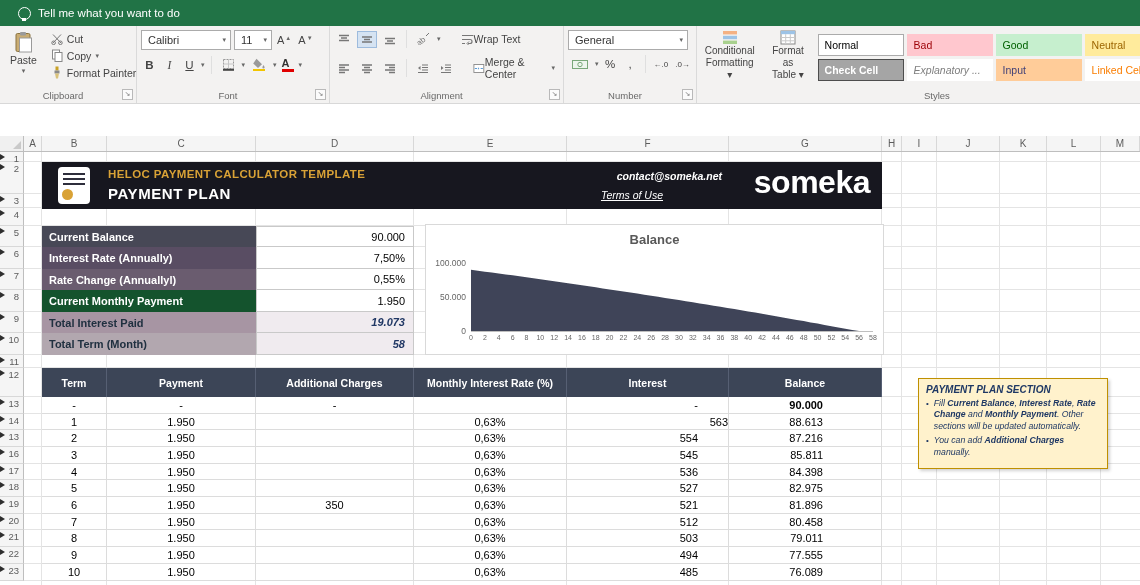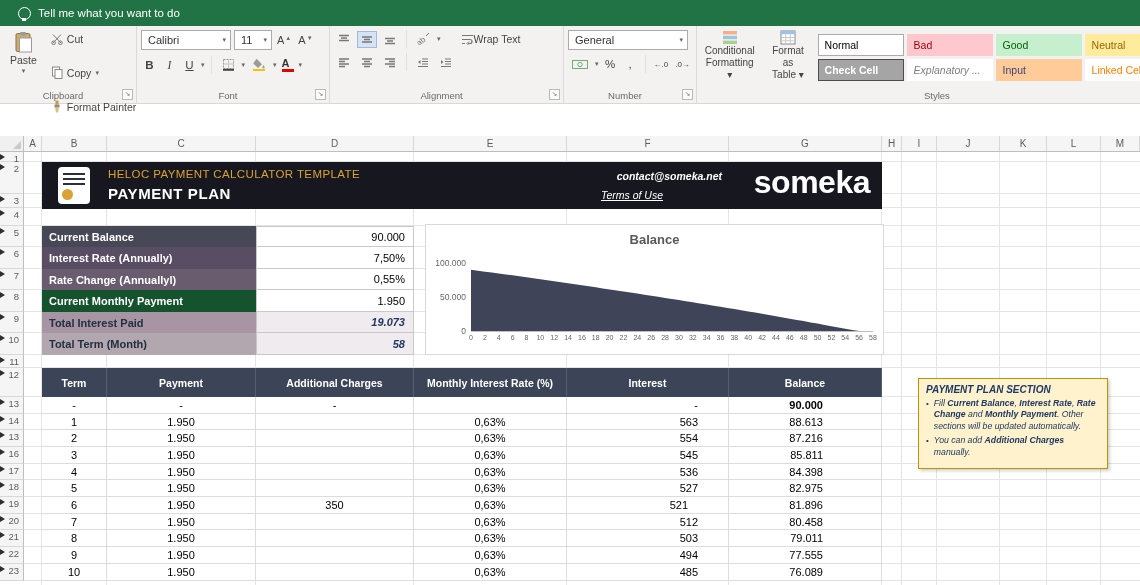--- a/index.html
+++ b/index.html
@@ -18,21 +18,21 @@
 
   
   .ribbon{position:absolute;left:0;top:26px;width:100%;height:78px;background:#F3F2F1;
           border-bottom:1px solid #D8D8D8;display:flex;box-sizing:border-box;}
   .rgroup{position:relative;box-sizing:border-box;border-right:1px solid #DADADA;padding:3px 4px 14px;flex-shrink:0;}
   .glabel{position:absolute;left:0;right:10px;bottom:2px;text-align:center;font-size:9.5px;color:#696969;}
   .launcher{position:absolute;right:3px;bottom:3px;width:9px;height:9px;font-size:7px;line-height:8px;text-align:center;
             color:#777;border:1px solid #B9B9B9;background:#FBFBFB;}
   .clip{display:flex;gap:8px;}
   .bigbtn{display:flex;flex-direction:column;align-items:center;gap:1px;padding:2px 6px;font-size:10.5px;color:#444;text-align:center;}
-  .clipcol{display:flex;flex-direction:column;gap:21px;margin-top:4px;}
+  .clipcol{display:flex;flex-direction:column;gap:4px;margin-top:4px;}
   .sbtn{display:flex;align-items:center;gap:4px;font-size:10.5px;color:#444;white-space:nowrap;}
   .arw{font-size:7px;color:#666;}
   .frow{display:flex;align-items:center;gap:3px;margin:1px 0 5px;}
   .combo{background:#fff;border:1px solid #ABABAB;height:20px;display:flex;align-items:center;
          font-size:11px;color:#333;padding:0 4px 0 6px;box-sizing:border-box;}
   .combo .arw{margin-left:auto;padding-left:5px;}
   .w88{width:90px;} .w36{width:38px;} .w120{width:120px;}
   .fbtn{min-width:13px;text-align:center;font-size:11.5px;color:#444;padding:1px 2px;}
   .bB{font-weight:bold;} .bI{font-style:italic;font-family:"Liberation Serif",serif;} .bU{text-decoration:underline;}
   .grpdiv{width:1px;height:18px;background:#DFDFDF;margin:0 3px;}
@@ -73,21 +73,21 @@
   .tri{position:absolute;left:0;top:2px;width:0;height:0;border-top:3.5px solid transparent;border-bottom:3.5px solid transparent;border-left:5px solid #2E2E2E;}
   .vline{position:absolute;top:16px;bottom:0;width:1px;background:#E4E4E4;}
   .hline{position:absolute;left:24px;right:0;height:1px;background:#E4E4E4;}
 
   
   .banner{position:absolute;left:42px;top:26px;width:840px;height:47px;background:#17171F;color:#fff;}
   .bicon{position:absolute;left:16px;top:5px;width:32px;height:37px;background:#fff;border-radius:4px;}
   .bicon:before{content:"";position:absolute;left:5px;right:5px;top:6px;height:15px;
                 background:repeating-linear-gradient(#2E2E3C 0 2px,transparent 2px 5px);}
   .bicon:after{content:"";position:absolute;left:4px;bottom:4px;width:11px;height:11px;border-radius:50%;background:#D9A236;}
-  .btitle{position:absolute;left:66px;top:6px;font-size:11.5px;font-weight:normal;color:#D9A236;letter-spacing:.4px;}
+  .btitle{position:absolute;left:66px;top:6px;font-size:11.5px;font-weight:bold;color:#D9A236;letter-spacing:.4px;}
   .bsub{position:absolute;left:66px;top:23px;font-size:15px;font-weight:bold;letter-spacing:.6px;}
   .bcontact{position:absolute;left:500px;top:8px;width:180px;text-align:right;font-size:10.5px;font-style:italic;font-weight:bold;}
   .bterms{position:absolute;left:500px;top:27px;width:180px;text-align:center;font-size:10.5px;font-style:italic;text-decoration:underline;}
   .blogo{position:absolute;right:12px;top:2px;font-size:32px;font-weight:bold;letter-spacing:-0.5px;}
 
   
   .ilabel{position:absolute;left:42px;width:214px;display:flex;align-items:center;padding-left:7px;box-sizing:border-box;
           font-size:11px;font-weight:bold;color:#fff;}
   .ivalue{position:absolute;left:256px;width:158px;display:flex;align-items:center;justify-content:flex-end;padding-right:8px;
           box-sizing:border-box;font-size:11px;color:#000;background:#fff;border:1px solid #C9C9C9;border-top:none;}
@@ -280,20 +280,29 @@
               <path d="M3.5 3 L1 5 L3.5 7 Z" fill="#777"></path>
             </svg>
           </span>
         <span class="abtn">
             <svg width="12" height="11" viewBox="0 0 12 11">
               <path d="M5 2 H11 M5 4.5 H11 M5 7 H11 M1 9.5 H11" stroke="#777" stroke-width="1.2"></path>
               <path d="M1 3 L3.5 5 L1 7 Z" fill="#777"></path>
             </svg>
           </span>
         <span style="width:8px"></span>
+        <span class="abtn">
+          <svg width="13" height="11" viewBox="0 0 13 11">
+              <rect x="1" y="1" width="11" height="9" fill="#fff" stroke="#888"></rect>
+              <path d="M2 5.5 h2.5 M11 5.5 h-2.5" stroke="#5B9BD5" stroke-width="1.2"></path>
+              <path d="M5.5 4 L7 5.5 L5.5 7 Z" fill="#5B9BD5"></path>
+            </svg>
+          <span class="albl">Merge &amp; Center</span>
+          <span class="arw">▾</span>
+        </span>
       </div>
       <div class="glabel">Alignment</div>
       <span class="launcher">↘</span>
     </div>
 
     <div class="rgroup" style="width:133px">
       <div class="frow">
         <div class="combo w120">
           <span>General</span>
           <span class="arw">▾</span>
@@ -590,21 +599,21 @@
         <div class="ptd" style="left: 42px; width: 65px; top: 261px; height: 17px; justify-content: center;">-</div>
         <div class="ptd" style="left: 107px; width: 149px; top: 261px; height: 17px; justify-content: center;">-</div>
         <div class="ptd" style="left: 256px; width: 158px; top: 261px; height: 17px; justify-content: center;">-</div>
         <div class="ptd" style="left: 414px; width: 153px; top: 261px; height: 17px; justify-content: center;"></div>
         <div class="ptd" style="left: 567px; width: 162px; top: 261px; height: 17px; justify-content: flex-end; padding-right: 30px;">-</div>
         <div class="ptd" style="left: 729px; width: 153px; top: 261px; height: 17px; justify-content: flex-end; padding-right: 58px; font-weight: bold;">90.000</div>
         <div class="ptd" style="left: 42px; width: 65px; top: 278px; height: 16px; justify-content: center;">1</div>
         <div class="ptd" style="left: 107px; width: 149px; top: 278px; height: 16px; justify-content: center;">1.950</div>
         <div class="ptd" style="left: 256px; width: 158px; top: 278px; height: 16px; justify-content: center;"></div>
         <div class="ptd" style="left: 414px; width: 153px; top: 278px; height: 16px; justify-content: center;">0,63%</div>
-        <div class="ptd" style="left: 567px; width: 162px; top: 278px; height: 16px; justify-content: flex-end; padding-right: 30px;">563</div>
+        <div class="ptd" style="left: 567px; width: 162px; top: 278px; height: 16px; justify-content: flex-end; ">563</div>
         <div class="ptd" style="left: 729px; width: 153px; top: 278px; height: 16px; justify-content: flex-end; padding-right: 58px;">88.613</div>
         <div class="ptd" style="left: 42px; width: 65px; top: 294px; height: 17px; justify-content: center;">2</div>
         <div class="ptd" style="left: 107px; width: 149px; top: 294px; height: 17px; justify-content: center;">1.950</div>
         <div class="ptd" style="left: 256px; width: 158px; top: 294px; height: 17px; justify-content: center;"></div>
         <div class="ptd" style="left: 414px; width: 153px; top: 294px; height: 17px; justify-content: center;">0,63%</div>
         <div class="ptd" style="left: 567px; width: 162px; top: 294px; height: 17px; justify-content: flex-end; padding-right: 30px;">554</div>
         <div class="ptd" style="left: 729px; width: 153px; top: 294px; height: 17px; justify-content: flex-end; padding-right: 58px;">87.216</div>
         <div class="ptd" style="left: 42px; width: 65px; top: 311px; height: 17px; justify-content: center;">3</div>
         <div class="ptd" style="left: 107px; width: 149px; top: 311px; height: 17px; justify-content: center;">1.950</div>
         <div class="ptd" style="left: 256px; width: 158px; top: 311px; height: 17px; justify-content: center;"></div>
@@ -620,21 +629,21 @@
         <div class="ptd" style="left: 42px; width: 65px; top: 344px; height: 17px; justify-content: center;">5</div>
         <div class="ptd" style="left: 107px; width: 149px; top: 344px; height: 17px; justify-content: center;">1.950</div>
         <div class="ptd" style="left: 256px; width: 158px; top: 344px; height: 17px; justify-content: center;"></div>
         <div class="ptd" style="left: 414px; width: 153px; top: 344px; height: 17px; justify-content: center;">0,63%</div>
         <div class="ptd" style="left: 567px; width: 162px; top: 344px; height: 17px; justify-content: flex-end; padding-right: 30px;">527</div>
         <div class="ptd" style="left: 729px; width: 153px; top: 344px; height: 17px; justify-content: flex-end; padding-right: 58px;">82.975</div>
         <div class="ptd" style="left: 42px; width: 65px; top: 361px; height: 17px; justify-content: center;">6</div>
         <div class="ptd" style="left: 107px; width: 149px; top: 361px; height: 17px; justify-content: center;">1.950</div>
         <div class="ptd" style="left: 256px; width: 158px; top: 361px; height: 17px; justify-content: center;">350</div>
         <div class="ptd" style="left: 414px; width: 153px; top: 361px; height: 17px; justify-content: center;">0,63%</div>
-        <div class="ptd" style="left: 567px; width: 162px; top: 361px; height: 17px; justify-content: flex-end; padding-right: 40px;">521</div>
+        <div class="ptd" style="left: 567px; width: 162px; top: 361px; height: 17px; justify-content: flex-end; padding-right: 30px;">521</div>
         <div class="ptd" style="left: 729px; width: 153px; top: 361px; height: 17px; justify-content: flex-end; padding-right: 58px;">81.896</div>
         <div class="ptd" style="left: 42px; width: 65px; top: 378px; height: 16px; justify-content: center;">7</div>
         <div class="ptd" style="left: 107px; width: 149px; top: 378px; height: 16px; justify-content: center;">1.950</div>
         <div class="ptd" style="left: 256px; width: 158px; top: 378px; height: 16px; justify-content: center;"></div>
         <div class="ptd" style="left: 414px; width: 153px; top: 378px; height: 16px; justify-content: center;">0,63%</div>
         <div class="ptd" style="left: 567px; width: 162px; top: 378px; height: 16px; justify-content: flex-end; padding-right: 30px;">512</div>
         <div class="ptd" style="left: 729px; width: 153px; top: 378px; height: 16px; justify-content: flex-end; padding-right: 58px;">80.458</div>
         <div class="ptd" style="left: 42px; width: 65px; top: 394px; height: 17px; justify-content: center;">8</div>
         <div class="ptd" style="left: 107px; width: 149px; top: 394px; height: 17px; justify-content: center;">1.950</div>
         <div class="ptd" style="left: 256px; width: 158px; top: 394px; height: 17px; justify-content: center;"></div>

